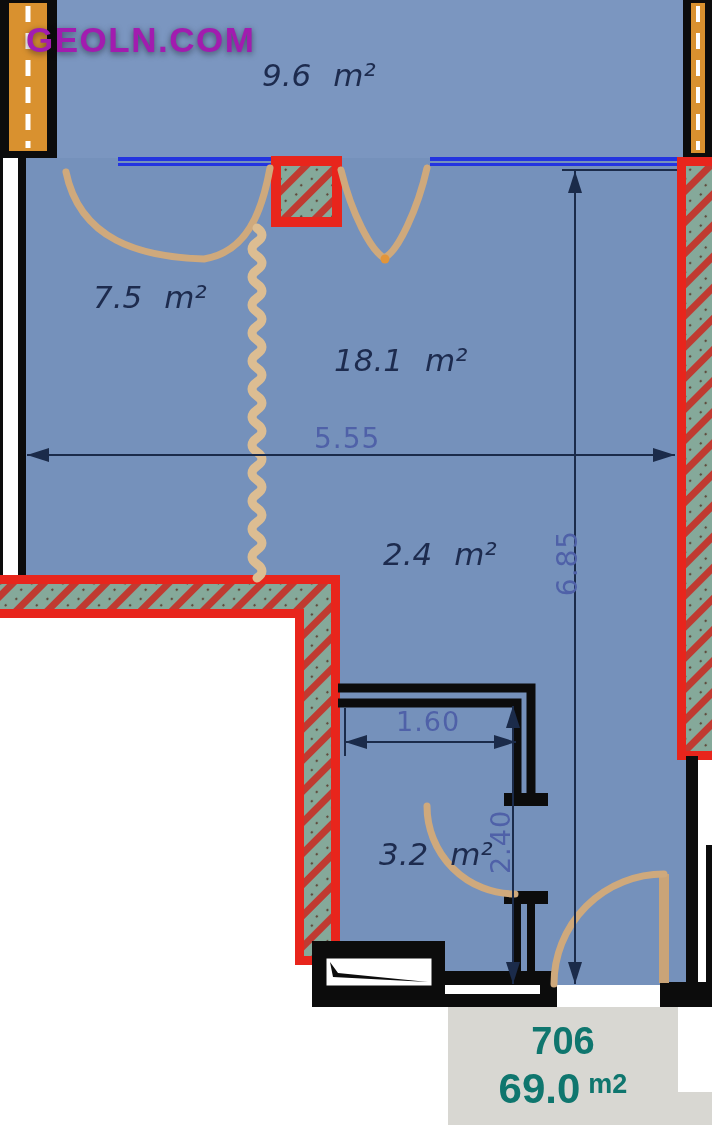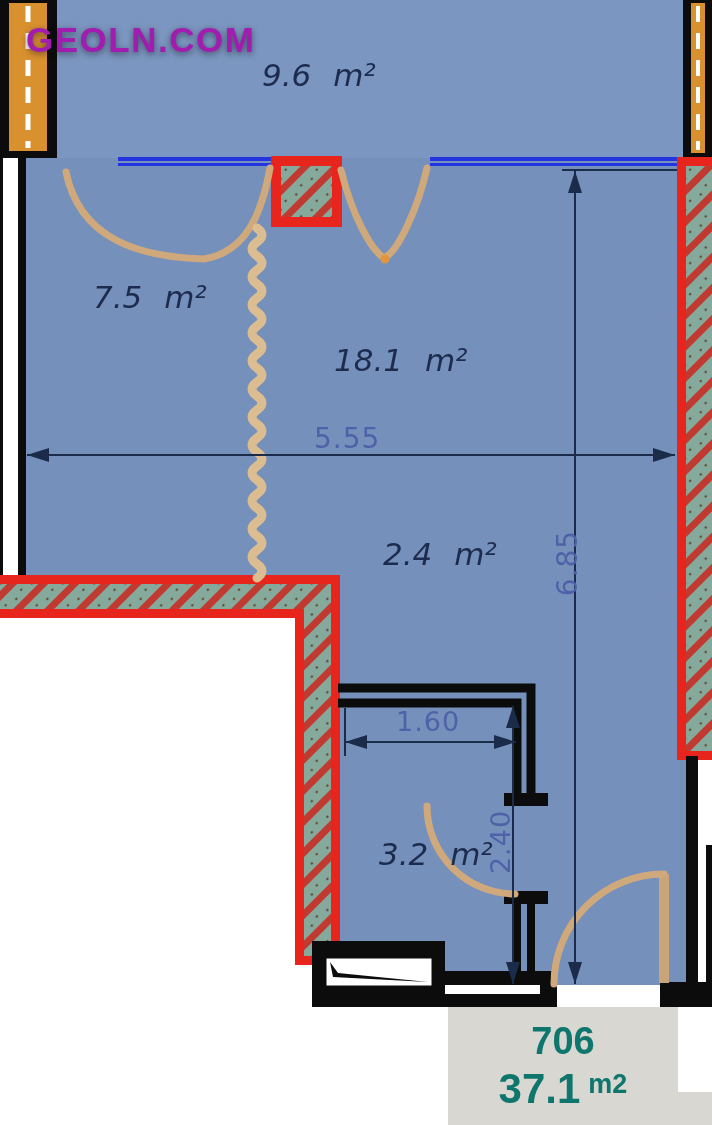--- a/index.html
+++ b/index.html
@@ -151,17 +151,17 @@
   <div class="txt room-lbl" style="left:383px;top:536px;">2.4 m²</div>
   <div class="txt room-lbl" style="left:379px;top:836px;">3.2 m²</div>
 
   <div class="txt dim-lbl" style="left:314px;top:422px;">5.55</div>
   <div class="txt dim-lbl dim-vert" style="left:525px;top:547px;">6.85</div>
   <div class="txt dim-lbl" style="left:396px;top:706px;font-size:27px;">1.60</div>
   <div class="txt dim-lbl dim-vert" style="left:459px;top:826px;font-size:27px;">2.40</div>
 
   <div class="unit-box">
     <div class="unit-number">706</div>
-    <div class="unit-area"><span>37.1</span><span class="sup">m2</span></div>
+    <div class="unit-area"><span>69.0</span><span class="sup">m2</span></div>
   </div>
   <div class="gray-corner"></div>
 
 </div>
 
 </body></html>

